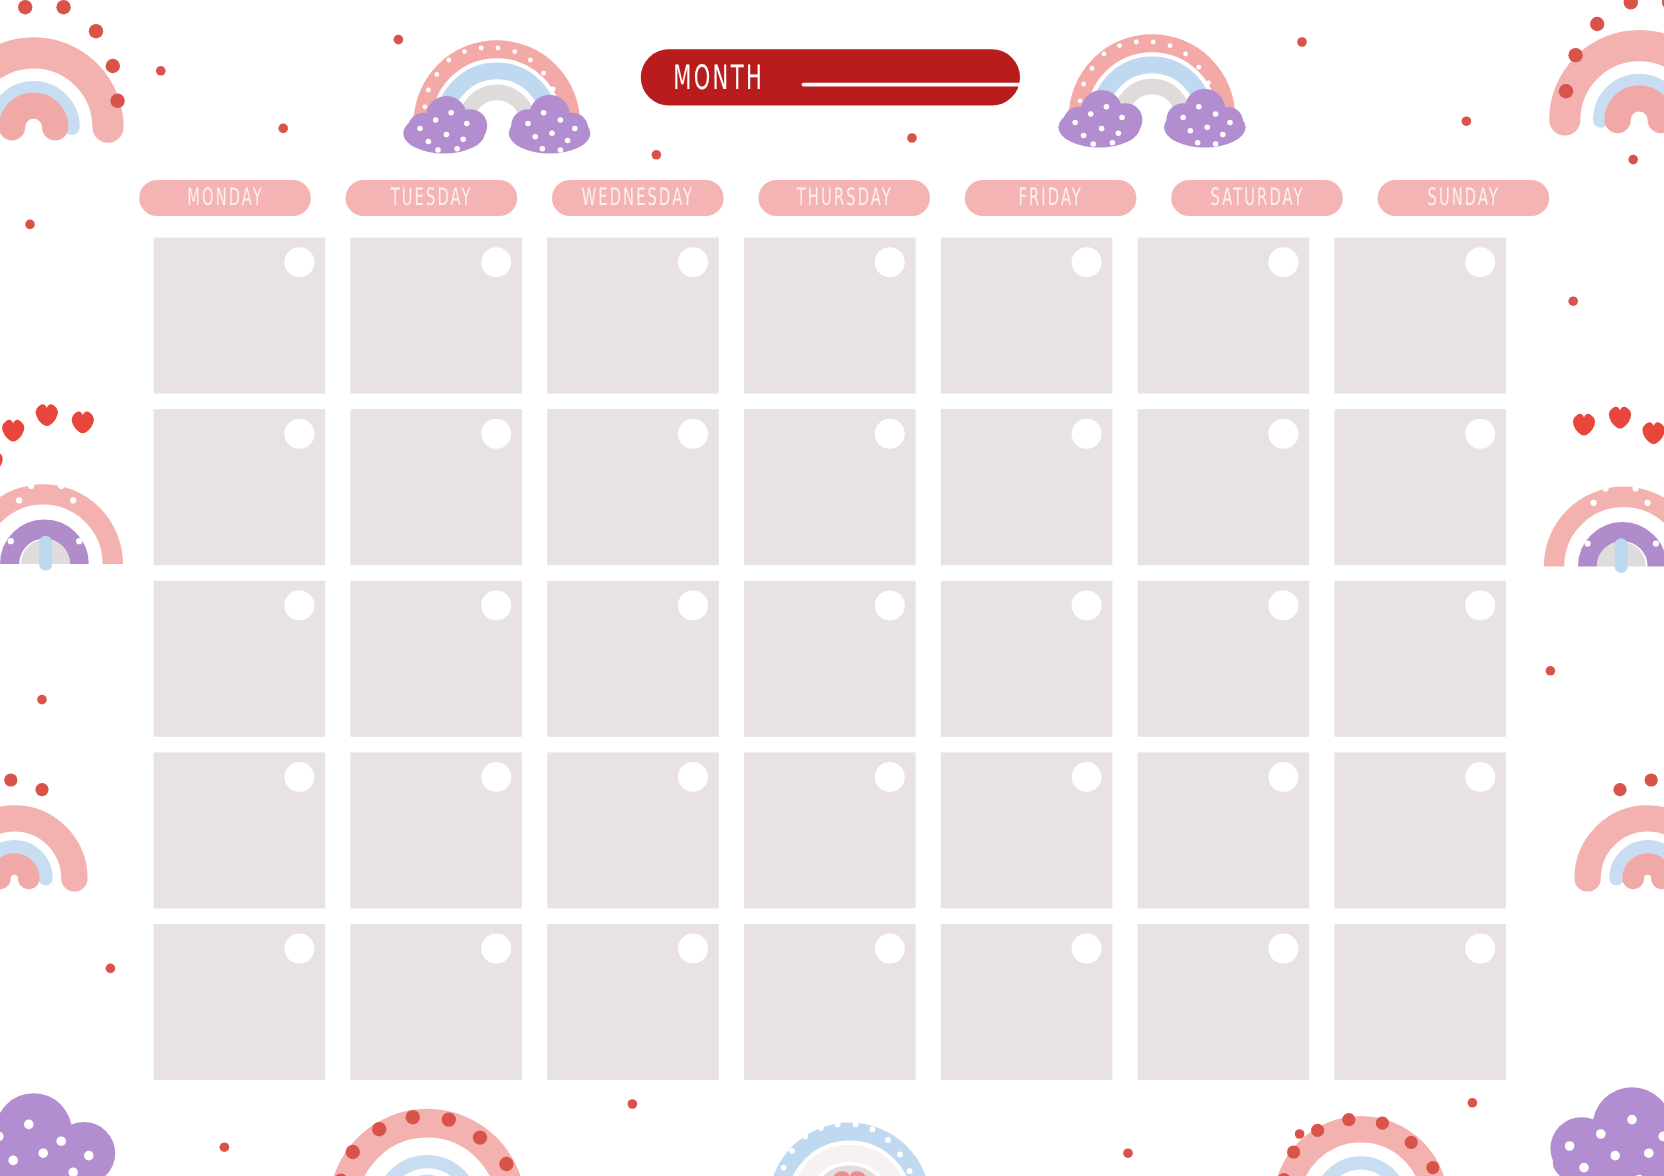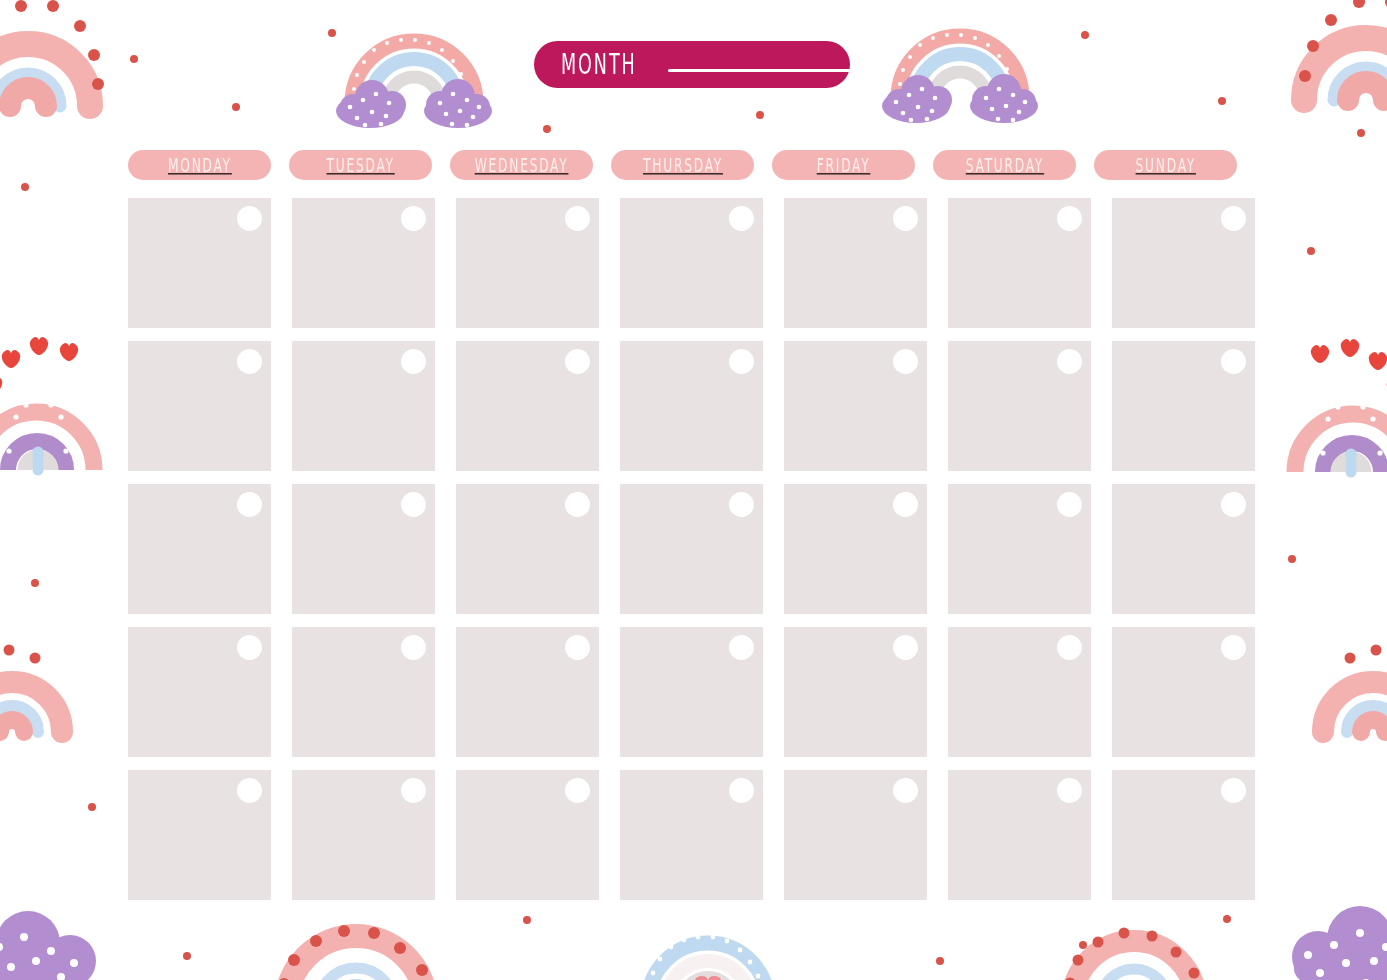--- a/index.html
+++ b/index.html
@@ -14,41 +14,41 @@
   
   .deco { position:absolute; pointer-events:none; }
   .deco svg { display:block; overflow:visible; }
 
   .dot { position:absolute; border-radius:50%; background:#d9534a; }
 
   
   .month-banner{
     position:absolute; left:534px; top:41px;
     width:316px; height:47px;
-    background:#be185d; border-radius:24px;
+    background:#b91c1c; border-radius:24px;
     display:flex; align-items:center;
   }
   .month-label{
     color:#ffffff; font-size:25px; letter-spacing:2.5px;
     font-family:"DejaVu Sans Condensed","Liberation Sans",sans-serif;
     font-weight:300;
     transform:scaleX(.78) scaleY(1.12);
     transform-origin:left center;
     margin-left:27px; white-space:nowrap;
   }
   .month-line{
     position:absolute; left:134px; top:28px;
     width:188px; height:3px; background:#ffffff; border-radius:2px;
   }
 
   
   .week-head{
-    position:absolute; left:128px; top:150px;
+    position:absolute; left:116px; top:150px;
     width:1132px; height:30px;
-    display:flex; gap:18px;text-decoration:underline;
+    display:flex; gap:29px;
   }
   .day-pill{
     width:143px; height:30px; flex:0 0 143px;
     background:#f5b4b4; border-radius:15px;
     display:flex; align-items:center; justify-content:center;
   }
   .day-pill span{
     color:#fdf0ef; font-size:17px; letter-spacing:2.2px;
     font-family:"DejaVu Sans Condensed","Liberation Sans",sans-serif;
     font-weight:300;

